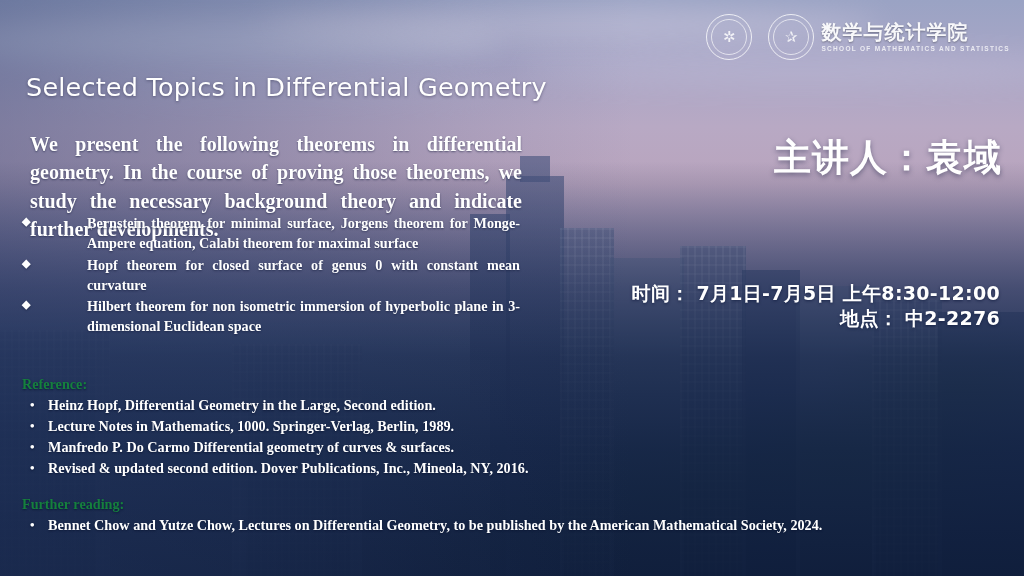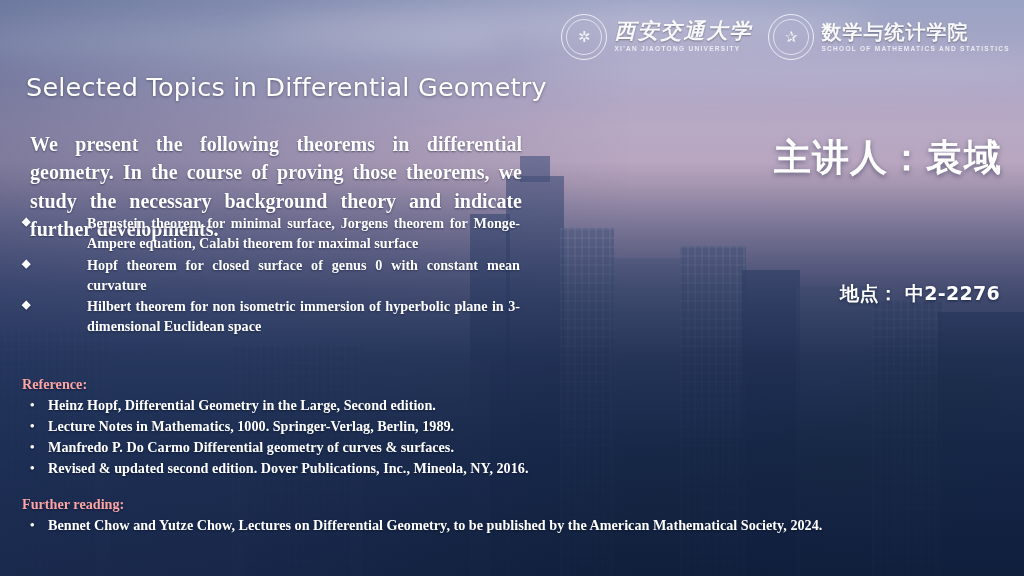--- a/index.html
+++ b/index.html
@@ -130,21 +130,21 @@
     font-family:"Liberation Serif",serif;font-weight:700;
     color:#ffffff;font-size:14.2px;line-height:1.43;
     text-shadow:0 1px 2px rgba(20,28,60,.6);
   }
   .thm-item{display:flex;gap:9px;margin-bottom:1px;}
   .dia{flex:none;width:12px;color:#ffffff;font-size:11px;line-height:1.6;}
   .thm-text{flex:1;text-align:justify;margin-left:44px;}
 
   .sec-head{
     font-family:"Liberation Serif",serif;font-weight:700;
-    color:#fca5a5;font-size:14.2px;
+    color:#15803d;font-size:14.2px;
     text-shadow:0 1px 2px rgba(10,20,50,.75);
   }
   .refs{
     position:absolute;left:22px;top:374px;width:680px;
     color:#ffffff;font-size:14.2px;line-height:1.48;
     font-family:"Liberation Serif",serif;font-weight:700;
     text-shadow:0 1px 2px rgba(10,20,50,.75);
   }
   .ref-item{display:flex;gap:10px;padding-left:8px;}
   .dot{flex:none;width:8px;font-size:13px;line-height:1.5;}
@@ -209,24 +209,20 @@
   <div class="bg-layer bg-foliage"></div>
   <div class="bg-layer bg-photo-tint"></div>
   <div class="bg-layer bg-leftwash"></div>
 
   <div class="logos">
 
     <div class="logo-unit">
       <div class="seal">
         <div class="glyph">✲</div>
       </div>
-      <div class="logo-txt">
-        <div class="logo-cn script">西安交通大学</div>
-        <div class="logo-en">XI'AN JIAOTONG UNIVERSITY</div>
-      </div>
     </div>
 
     <div class="logo-unit">
       <div class="seal">
         <div class="glyph">✰</div>
       </div>
       <div class="logo-txt">
         <div class="logo-cn">数学与统计学院</div>
         <div class="logo-en">SCHOOL OF MATHEMATICS AND STATISTICS</div>
       </div>
@@ -279,16 +275,17 @@
       <span class="dot">•</span>
       <span class="rtext">Bennet Chow and Yutze Chow, Lectures on Differential Geometry, to be published by the American Mathematical Society, 2024.</span>
     </div>
   </div>
 
   <div class="speaker">
     <div>主讲人：袁域</div>
   </div>
 
   <div class="when-where">
+    <div>时间： 7月1日-7月5日 上午8:30-12:00</div>
     <div>地点： 中2-2276</div>
   </div>
 
 </div>
 
 </body></html>

